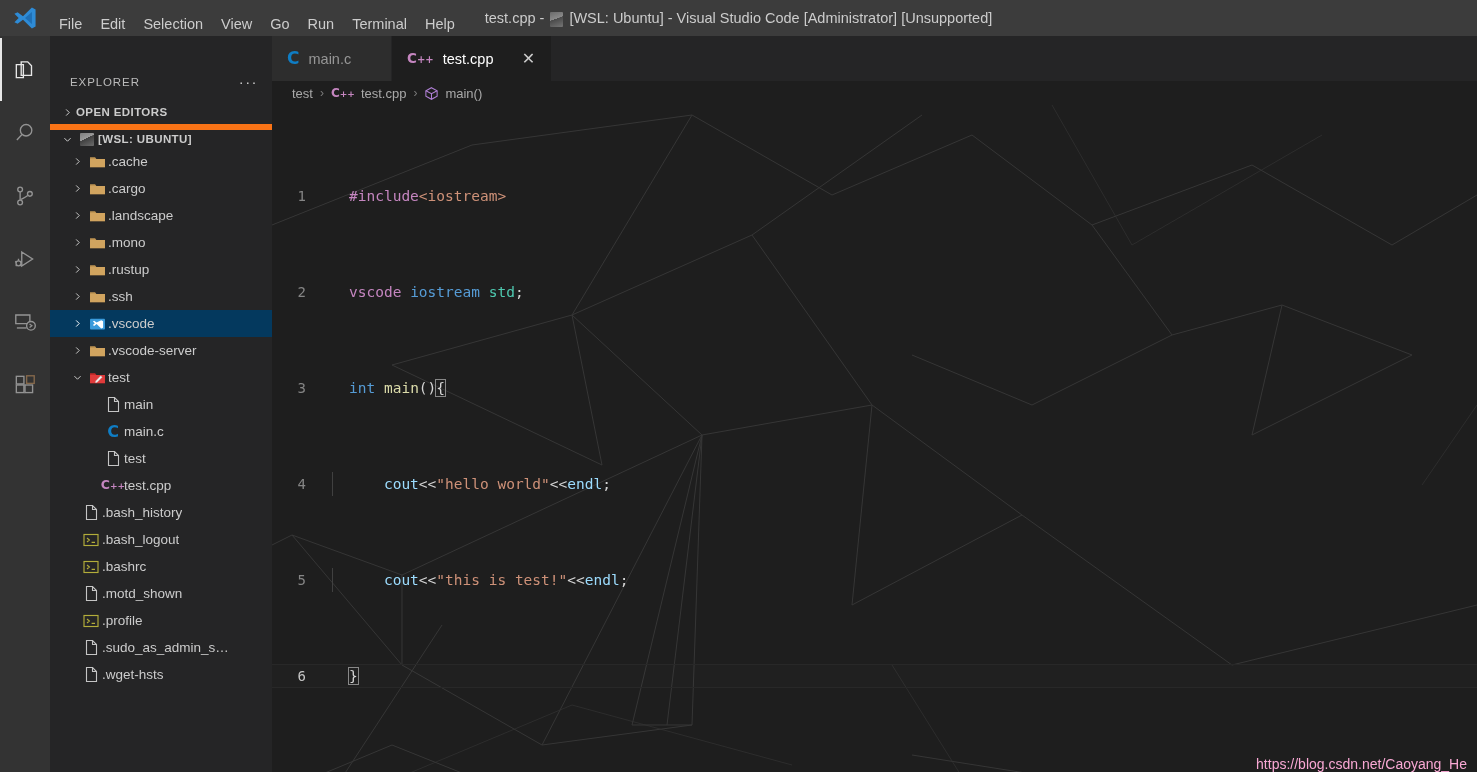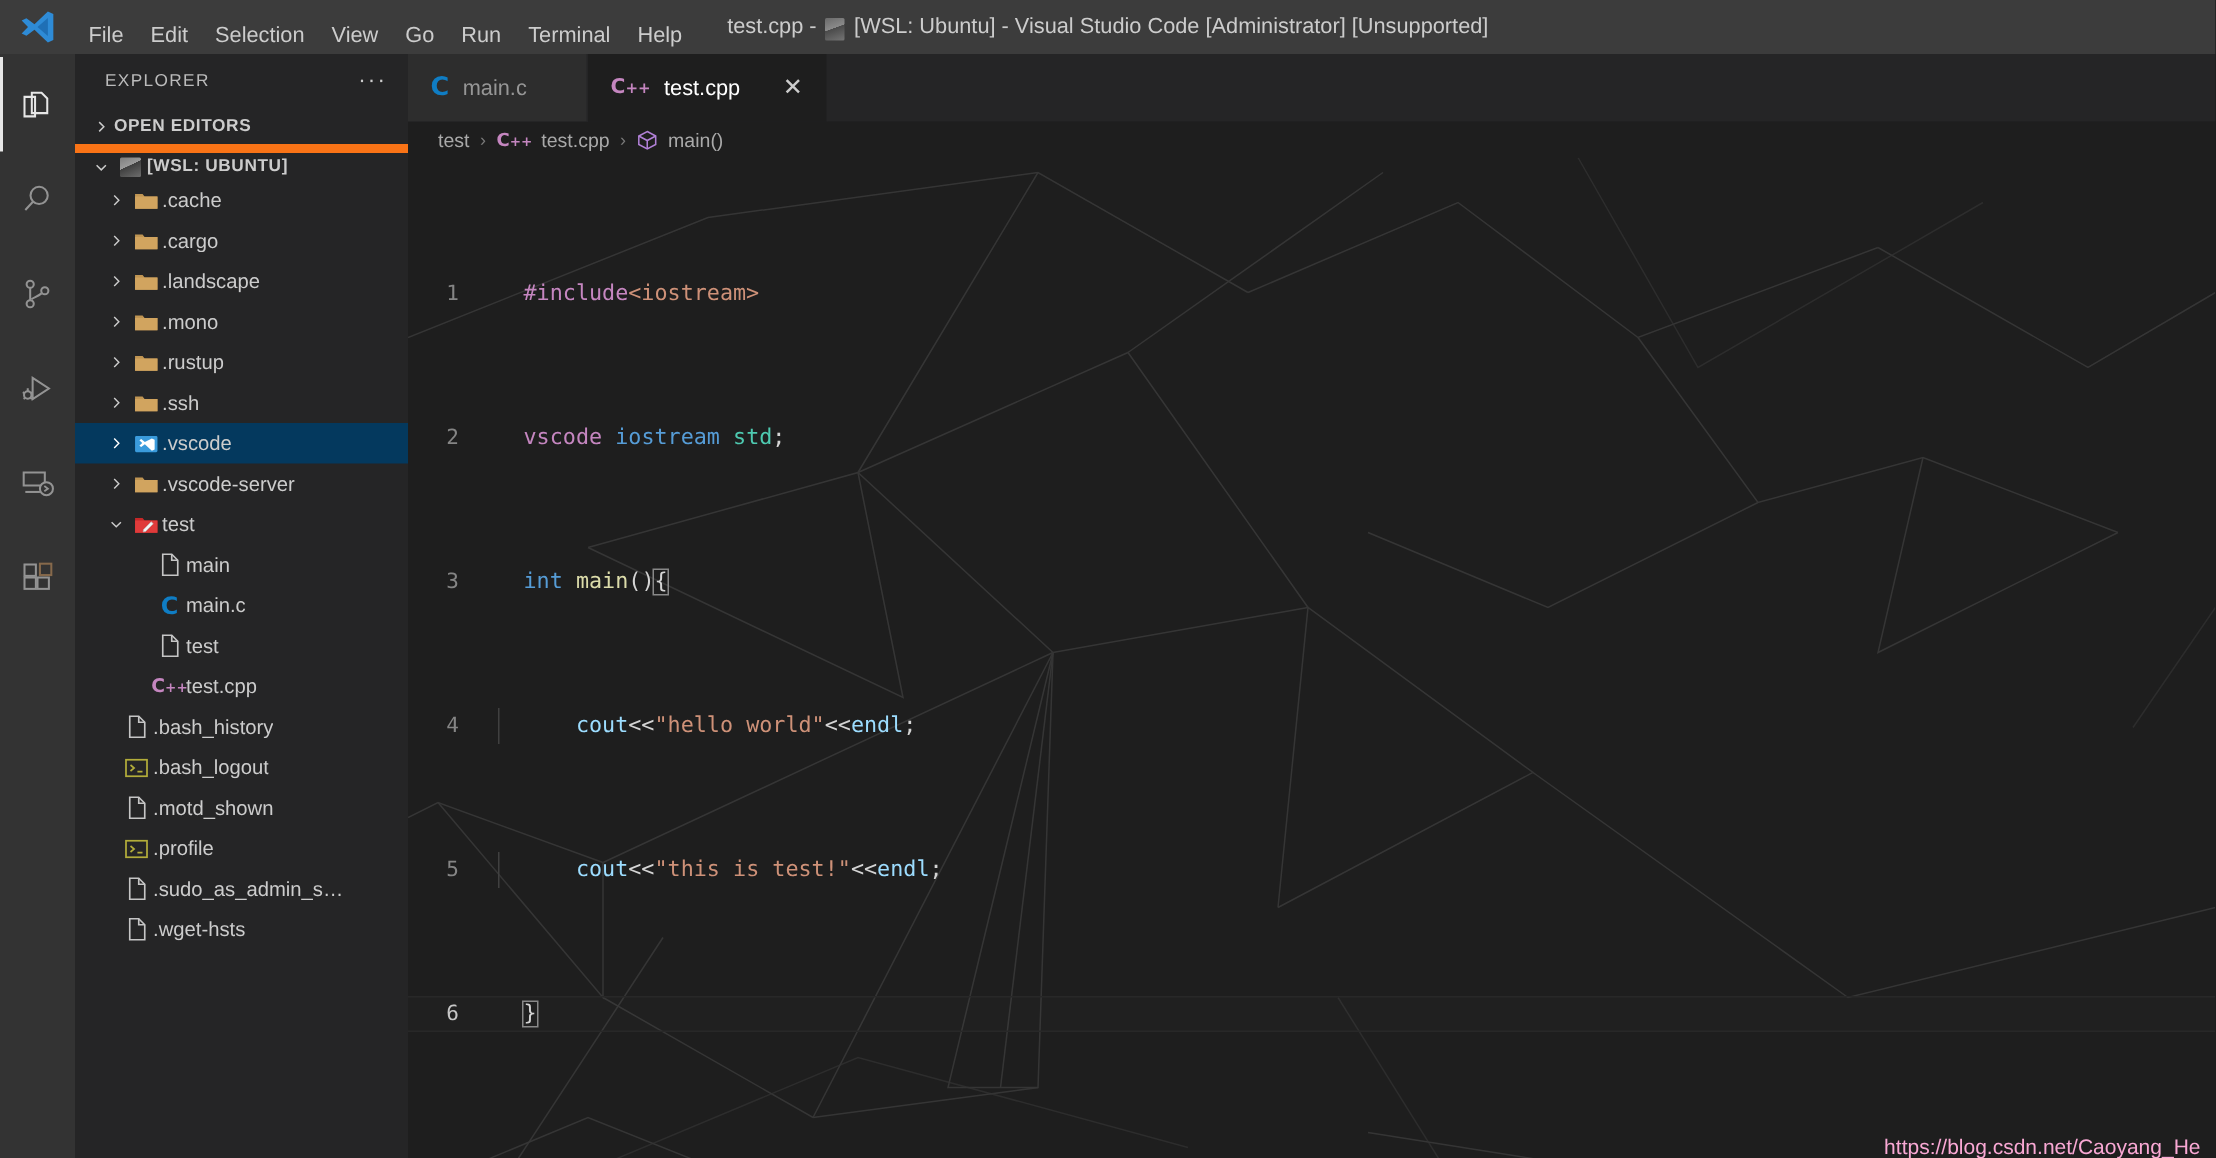--- a/index.html
+++ b/index.html
@@ -52,21 +52,21 @@
   }
   .act-item svg { display:block; }
 
   
   .sidebar {
     width:222px; flex:0 0 222px; background:#252526; display:flex; flex-direction:column;
     position:relative; z-index:10;
   }
   .sb-header {
     height:36px; display:flex; align-items:center; justify-content:space-between;
-    padding:0 8px 0 20px; flex:0 0 36px;
+    padding:0 8px 0 20px; flex:0 0 36px;margin-top:28px;
   }
   .sb-title { font-size:11.5px; letter-spacing:.9px; color:#bbbbbb; text-transform:uppercase; }
   .sb-actions { color:#cccccc; font-size:15px; letter-spacing:1.4px; line-height:10px; padding:4px 6px; cursor:pointer; }
   .tree { flex:1 1 auto; overflow:hidden; font-size:13.5px; }
 
   .section-row {
     height:24px; display:flex; align-items:center; padding-left:8px; cursor:pointer;
     font-weight:bold; font-size:11.5px; letter-spacing:.4px; color:#cccccc;
   }
   .section-row.wsl { border-top:6px solid #f97316; }
@@ -459,20 +459,30 @@
           <span style="width:30px;flex:0 0 30px"></span>
           <span class="ficon">
             <svg width="16" height="14" viewBox="0 0 16 14" fill="none" stroke="#b3ad3a" stroke-width="1.15">
               <rect x="1" y="1.5" width="14" height="11"></rect>
               <path d="M4 5l2.4 2L4 9M8.6 9.4h3.4" stroke-width="1.1"></path>
             </svg>
           </span>
           <span class="label">.bash_logout</span>
         </div>
 
+        <div class="row">
+          <span style="width:30px;flex:0 0 30px"></span>
+          <span class="ficon">
+            <svg width="16" height="14" viewBox="0 0 16 14" fill="none" stroke="#b3ad3a" stroke-width="1.15">
+              <rect x="1" y="1.5" width="14" height="11"></rect>
+              <path d="M4 5l2.4 2L4 9M8.6 9.4h3.4" stroke-width="1.1"></path>
+            </svg>
+          </span>
+          <span class="label">.bashrc</span>
+        </div>
 
         <div class="row">
           <span style="width:30px;flex:0 0 30px"></span>
           <span class="ficon">
             <svg width="15" height="17" viewBox="0 0 14 17" fill="none" stroke="#c5c5c5" stroke-width="1.1">
                 <path d="M2 1.5h6l4 4v10H2z"></path>
                 <path d="M8 1.5v4h4"></path>
               </svg>
           </span>
           <span class="label">.motd_shown</span>

